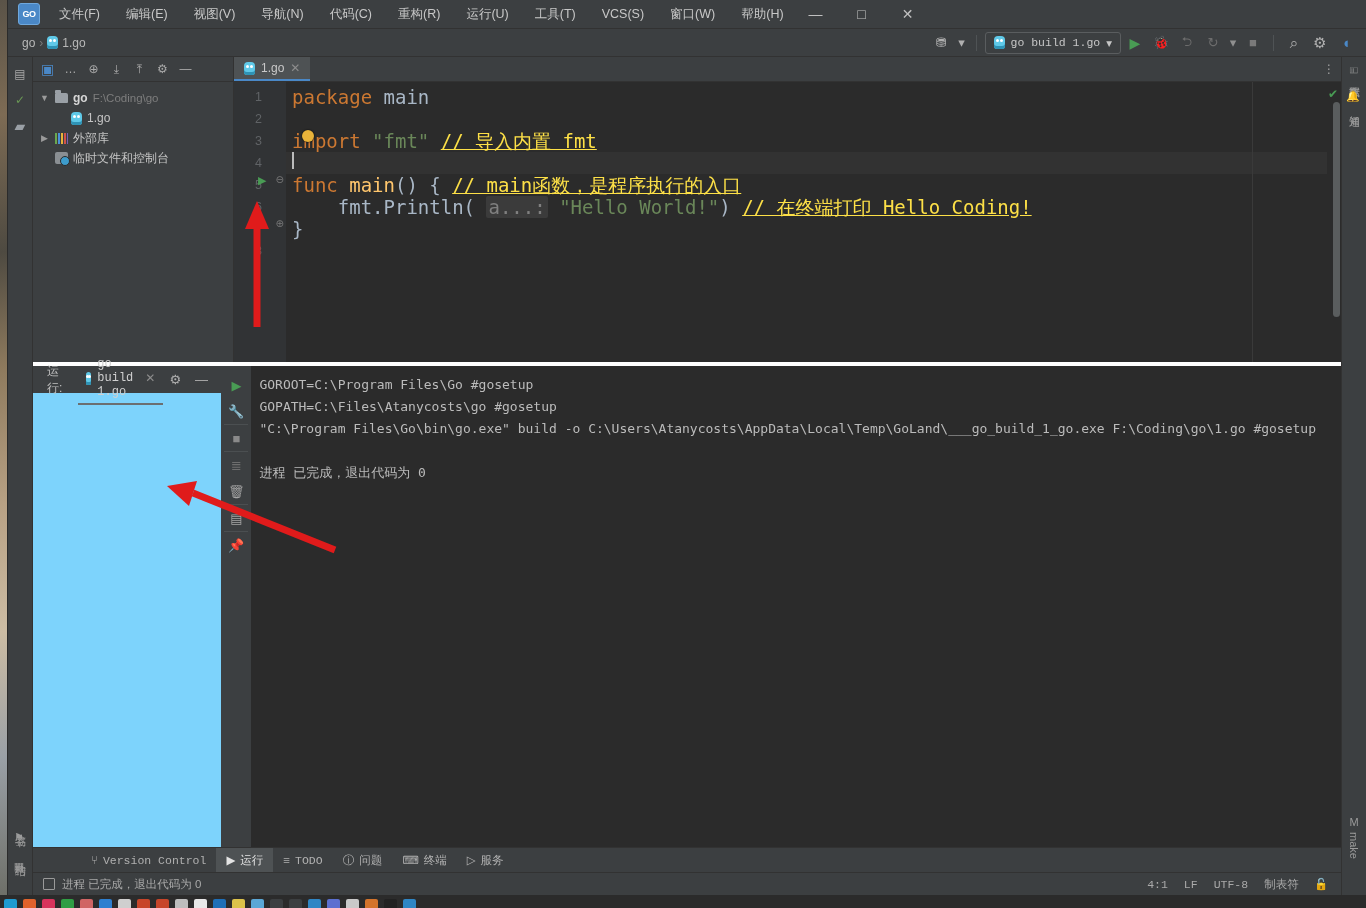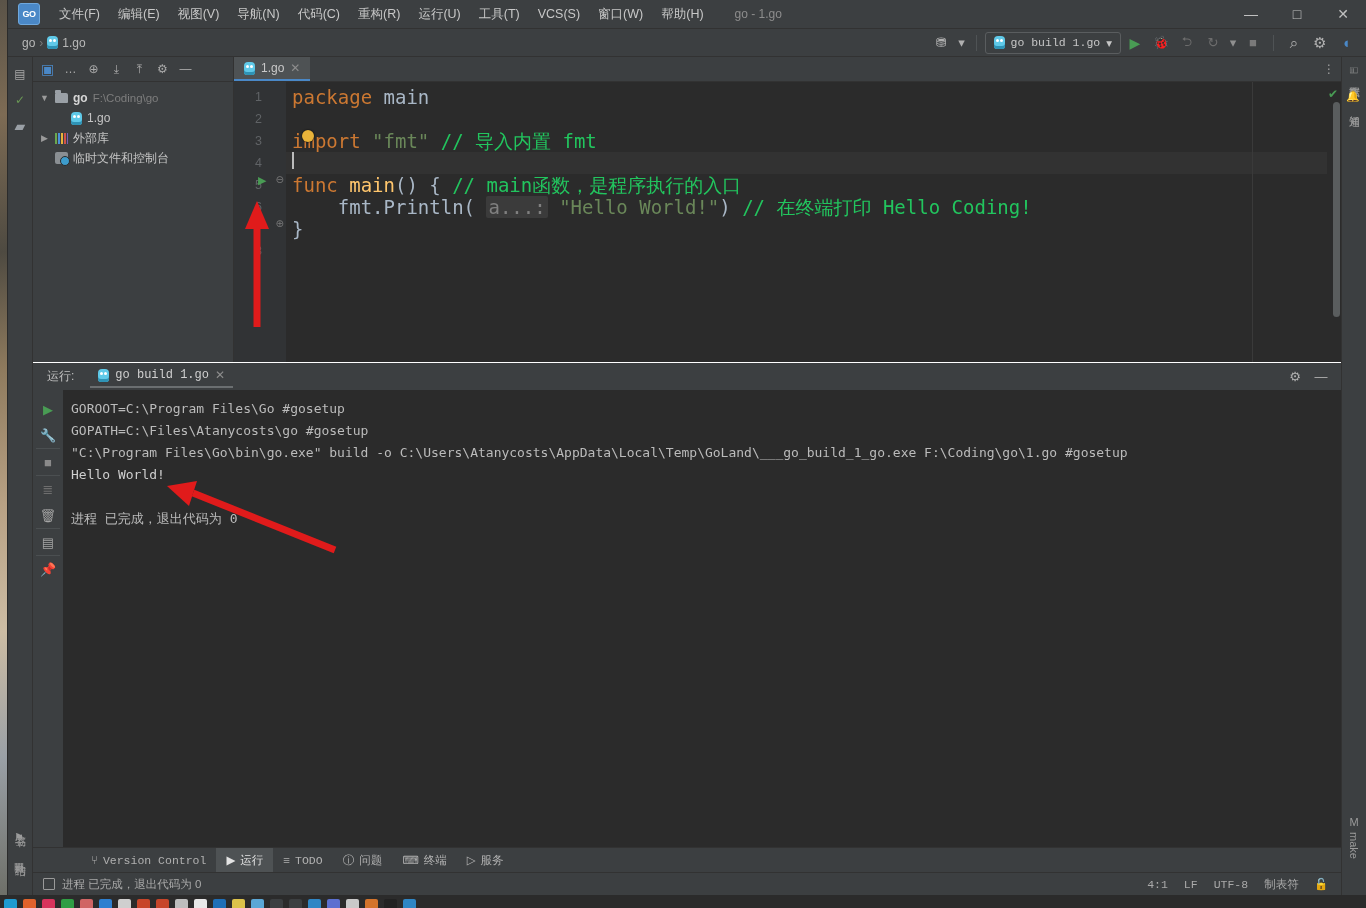--- a/index.html
+++ b/index.html
@@ -24,21 +24,21 @@
     background:#3c3f41;z-index:2;display:flex;flex-direction:column;
     box-shadow:0 0 0 1px #2b2b2b;}
 
   
   #titlebar{height:28px;background:#3c3f41;display:flex;align-items:center;
     border-bottom:1px solid #323232;flex:0 0 28px;}
   #logo{width:20px;height:20px;margin-left:10px;margin-right:10px;border-radius:3px;
     background:#4a88c7;display:flex;align-items:center;justify-content:center;
     color:#fff;font-size:9px;font-weight:bold;letter-spacing:-0.5px;
     border:1px solid #6fa8dd;}
-  .menu{display:flex;align-items:center;gap:0;}
+  .menu{display:flex;align-items:center;gap:8px;}
   .menu .mi{padding:4px 9px;color:#c8c8c8;font-size:12.5px;cursor:default;white-space:nowrap;}
   #wintitle{flex:1;text-align:left;padding-left:22px;color:#8d8d8d;font-size:12px;}
   .wbtn{width:46px;height:28px;display:flex;align-items:center;justify-content:center;
     color:#c0c0c0;font-size:14px;}
 
   
   #navbar{height:27px;background:#3c3f41;display:flex;align-items:center;
     border-bottom:1px solid #323232;flex:0 0 27px;}
   #crumbs{display:flex;align-items:center;gap:4px;padding-left:14px;font-size:12px;color:#b8b8b8;}
   #crumbs .sep{color:#7a7a7a;}
@@ -103,31 +103,31 @@
   #gutter{width:52px;flex:0 0 52px;background:#313335;text-align:right;
     font-size:12.5px;color:#606366;padding-top:4px;position:relative;}
   #gutter .ln{height:22px;line-height:22px;padding-right:24px;}
   #gutter .run{position:absolute;left:24px;color:#499c54;font-size:11px;}
   #gutter .fold{position:absolute;right:2px;color:#787878;font-size:10px;}
   #code{flex:1;position:relative;padding-top:4px;overflow:hidden;
     font-family:"DejaVu Sans Mono","Liberation Mono",monospace;font-size:19px;}
   #code .cl{height:22px;line-height:22px;padding-left:6px;white-space:pre;}
   #code .cl.cur{background:#323232;}
   .kw{color:#cc7832;} .fn{color:#ffc66d;} .str{color:#6a8759;}
-  .cm{color:#22c55e;} .pl{color:#a9b7c6;} .hint{color:#808080;background:#3b3b3b;border-radius:2px;padding:0 2px;}
+  .cm{color:#fde047;text-decoration:underline;} .pl{color:#a9b7c6;} .hint{color:#808080;background:#3b3b3b;border-radius:2px;padding:0 2px;}
   #caret{position:absolute;left:6px;top:70px;width:2px;height:17px;background:#bbbbbb;}
   #bulb{position:absolute;left:16px;top:48px;width:12px;height:12px;border-radius:50%;
     background:#e8b33a;box-shadow:0 0 2px #000;}
   #rightmargin{position:absolute;left:966px;top:0;bottom:0;width:1px;background:#3a3a3a;}
   #markerbar{width:14px;flex:0 0 14px;background:#2b2b2b;position:relative;}
   #markerbar .ok{position:absolute;top:5px;left:1px;color:#499c54;font-size:12px;}
   #escroll{position:absolute;right:1px;top:20px;width:7px;height:215px;background:#5a5d5e;border-radius:4px;}
 
   
-  #run{flex:1;display:flex;flex-direction:column;min-height:0;border-top:1px solid #ffffff;background:#7dd3fc;}
+  #run{flex:1;display:flex;flex-direction:row;min-height:0;border-top:4px solid #ffffff;background:#7dd3fc;}
   #runhdr{height:27px;display:flex;align-items:center;flex:0 0 27px;background:#3c3f41;}
   #runhdr .lbl{padding-left:14px;font-size:12px;color:#c0c0c0;}
   #runtab{display:flex;align-items:center;gap:6px;margin-left:16px;padding:3px 8px 4px;
     font-size:12px;color:#d0d0d0;border-bottom:2px solid #6b6f71;}
   #runhdr .right{margin-left:auto;display:flex;align-items:center;gap:2px;padding-right:8px;}
   #runbody{flex:1;display:flex;min-height:0;}
   #runtools{width:30px;flex:0 0 30px;background:#3c3f41;padding-top:6px;
     display:flex;flex-direction:column;align-items:center;gap:0;}
   .rtool{width:24px;height:26px;display:flex;align-items:center;justify-content:center;font-size:13px;color:#a5a5a5;}
   .rtool.sep{border-top:1px solid #4b4f51;}
@@ -194,21 +194,20 @@
       <div class="mi">视图(V)</div>
       <div class="mi">导航(N)</div>
       <div class="mi">代码(C)</div>
       <div class="mi">重构(R)</div>
       <div class="mi">运行(U)</div>
       <div class="mi">工具(T)</div>
       <div class="mi">VCS(S)</div>
       <div class="mi">窗口(W)</div>
       <div class="mi">帮助(H)</div>
     </div>
-    <div id="wintitle">go - 1.go</div>
     <div class="wbtn">—</div>
     <div class="wbtn">□</div>
     <div class="wbtn close">✕</div>
   </div>
 
   <div id="navbar">
     <div id="crumbs">
       <span>go</span>
       <span class="sep">›</span>
       <span class="gopher"></span>
@@ -358,21 +357,20 @@
             <div class="rtool sep" style="color:#8a8a8a">■</div>
             <div class="rtool sep" style="color:#6e6e6e">≣</div>
             <div class="rtool">🗑</div>
             <div class="rtool sep">▤</div>
             <div class="rtool sep">📌</div>
           </div>
           <div id="console">
             <div class="l sys">GOROOT=C:\Program Files\Go #gosetup</div>
             <div class="l sys">GOPATH=C:\Files\Atanycosts\go #gosetup</div>
             <div class="l sys">"C:\Program Files\Go\bin\go.exe" build -o C:\Users\Atanycosts\AppData\Local\Temp\GoLand\___go_build_1_go.exe F:\Coding\go\1.go #gosetup</div>
-            <div class="l out">Hello World!</div>
             <div class="l sys">&nbsp;</div>
             <div class="l sys">进程 已完成，退出代码为 0</div>
           </div>
         </div>
       </div>
 
       <div id="bottombar">
         <div style="width:48px"></div>
         <div class="btab">
           <span>⑂</span>

